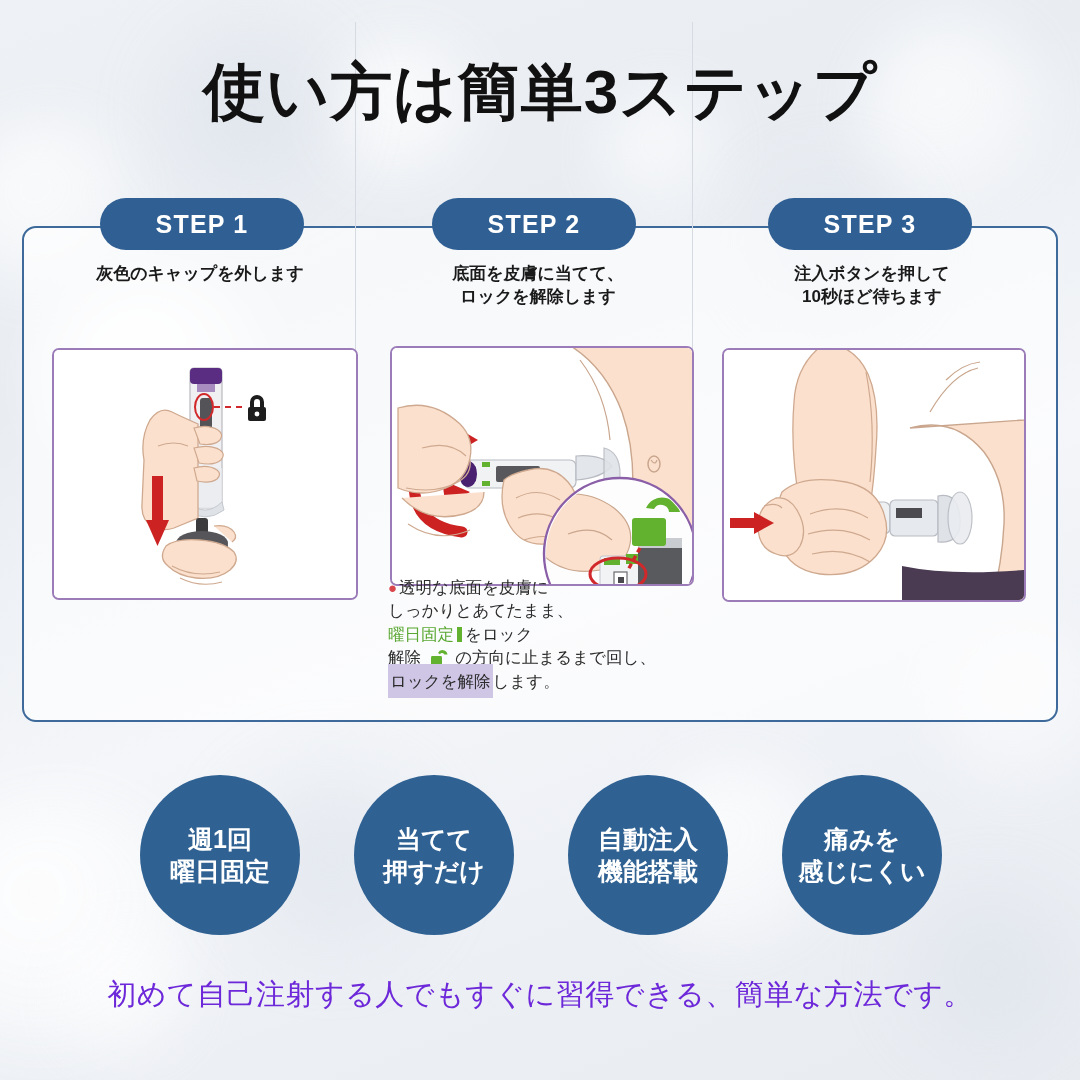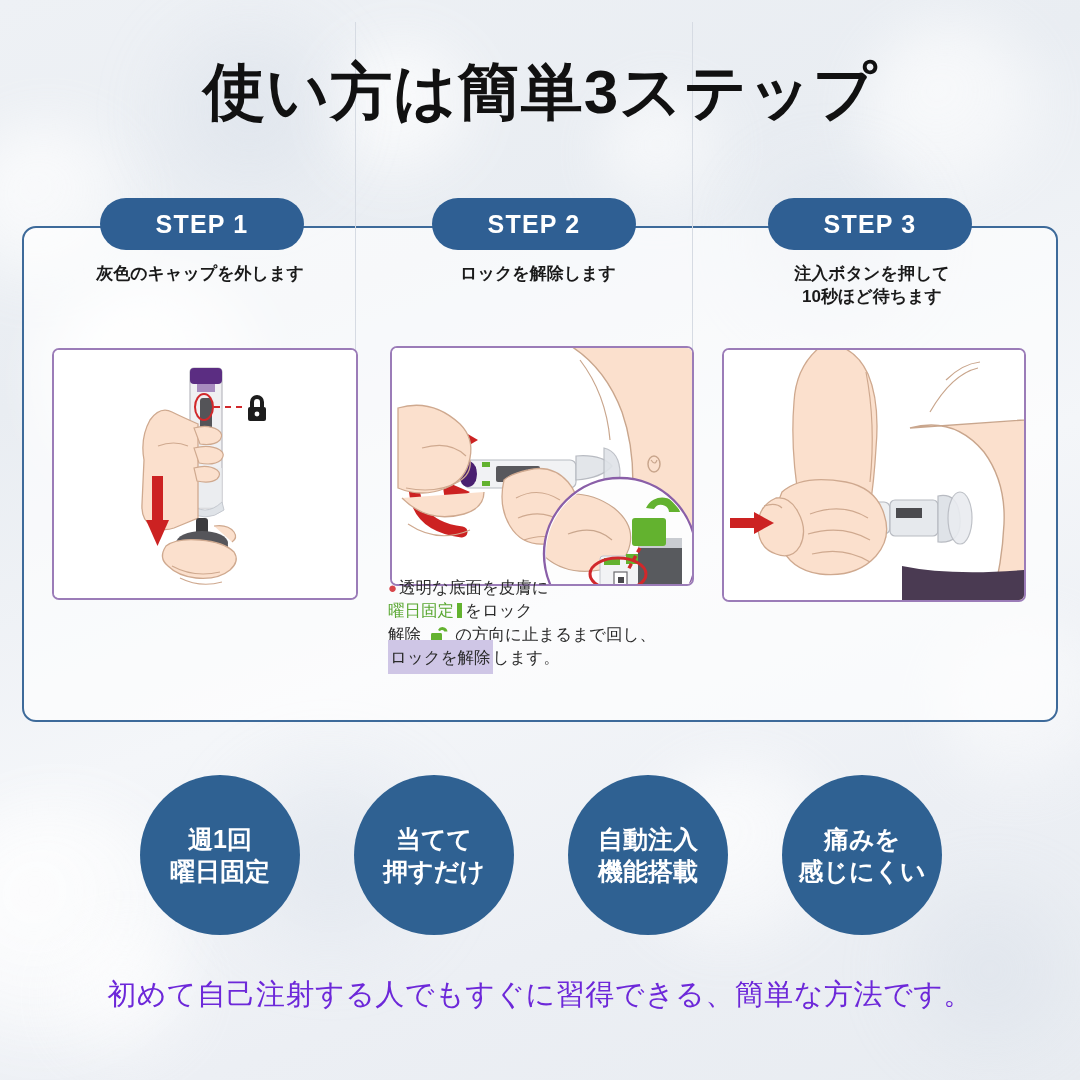--- a/index.html
+++ b/index.html
@@ -99,20 +99,21 @@
 <div class="badge b3">STEP 3</div>
 
 <div class="col c1">
   <div class="cap">
     <span class="ln">灰色のキャップを外します</span>
     <span class="ln"></span>
   </div>
 </div>
 <div class="col c2">
   <div class="cap">
+    <span class="ln">底面を皮膚に当てて、</span>
     <span class="ln">ロックを解除します</span>
   </div>
 </div>
 <div class="col c3">
   <div class="cap">
     <span class="ln">注入ボタンを押して</span>
     <span class="ln">10秒ほど待ちます</span>
   </div>
 </div>
 
@@ -222,20 +223,21 @@
         </g>
         <line x1="248" y1="200" x2="236" y2="222" stroke="#d1282b" stroke-width="3.4" stroke-dasharray="5 4"></line>
         <ellipse cx="226" cy="226" rx="28" ry="16" fill="none" stroke="#d1282b" stroke-width="3"></ellipse>
       </g>
     </g>
   </svg>
 </div>
 
 <div class="note">
   <div><span class="bullet">●</span><span>透明な底面を皮膚に</span></div>
+  <div>しっかりとあてたまま、</div>
   <div>
     <span class="grn">曜日固定</span><span class="mark-green"></span><span>をロック</span>
   </div>
   <div>
     <span>解除</span>
     <svg width="19" height="16" viewBox="0 0 19 16" style="display:inline-block;vertical-align:-3px;margin:0 3px;">
       <path d="M9 3 a5 5 0 0 1 9.5 1.6 l-3.2 0 A2.3 2.3 0 0 0 11 4.2 z" fill="#63b22f"></path>
       <rect x="2" y="6" width="11" height="9" rx="1.4" fill="#63b22f"></rect>
     </svg>
     <span>の方向に止まるまで回し、</span>

